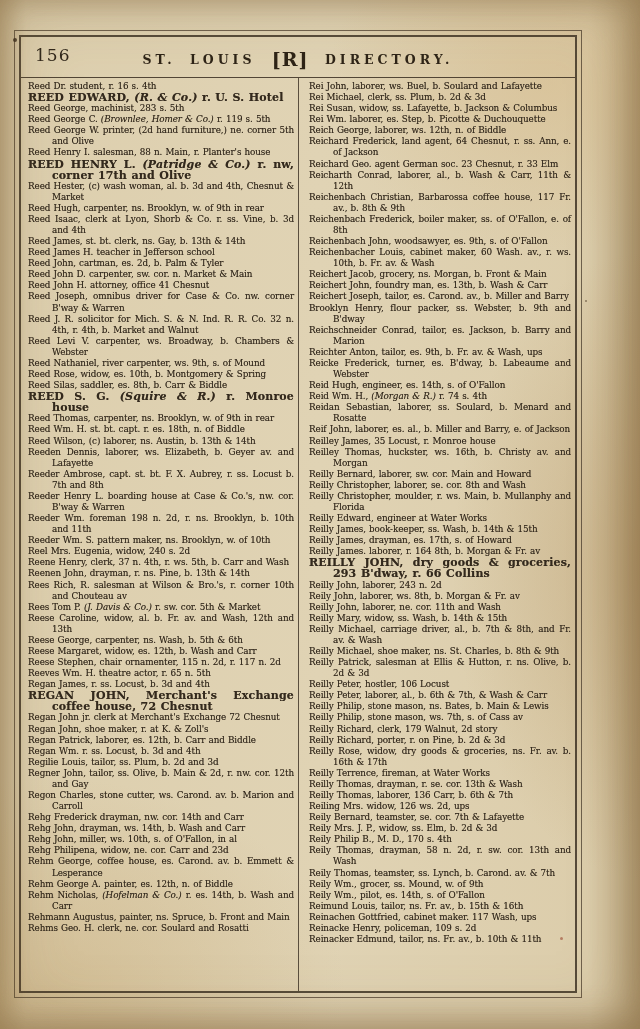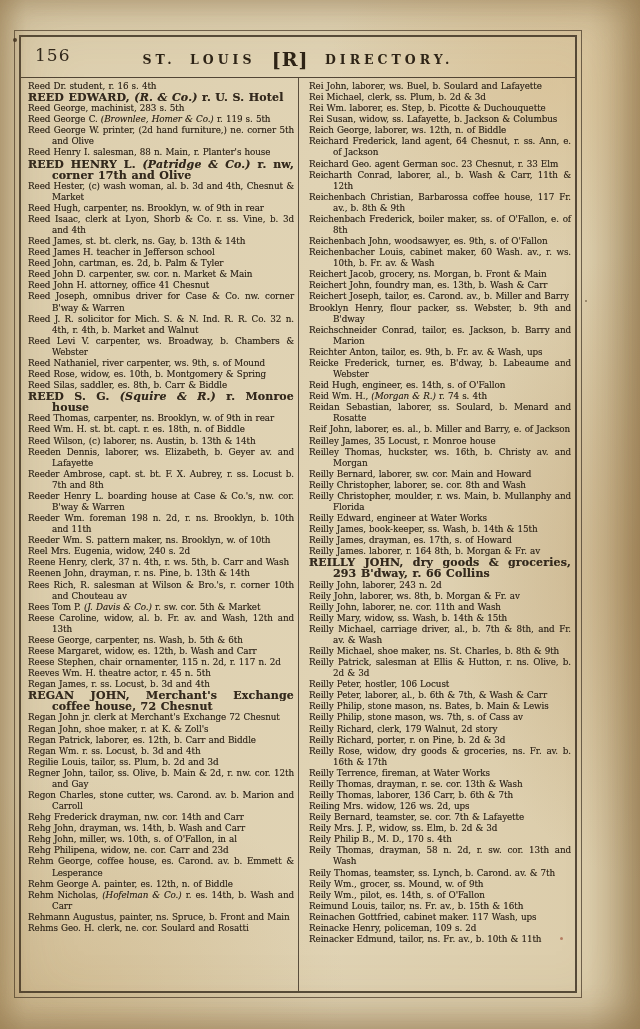--- a/index.html
+++ b/index.html
@@ -148,21 +148,21 @@
             <p class="entry">Reeder Wm. S. pattern maker, ns. Brooklyn, w. of 10th</p>
             <p class="entry">Reel Mrs. Eugenia, widow, 240 s. 2d</p>
             <p class="entry">Reene Henry, clerk, 37 n. 4th, r. ws. 5th, b. Carr and Wash</p>
             <p class="entry">Reenen John, drayman, r. ns. Pine, b. 13th &amp; 14th</p>
             <p class="entry">Rees Rich, R. salesman at Wilson &amp; Bro.'s, r. corner 10th and Chouteau av</p>
             <p class="entry">Rees Tom P. <i>(J. Davis &amp; Co.)</i> r. sw. cor. 5th &amp; Market</p>
             <p class="entry">Reese Caroline, widow, al. b. Fr. av. and Wash, 12th and 13th</p>
             <p class="entry">Reese George, carpenter, ns. Wash, b. 5th &amp; 6th</p>
             <p class="entry">Reese Margaret, widow, es. 12th, b. Wash and Carr</p>
             <p class="entry">Reese Stephen, chair ornamenter, 115 n. 2d, r. 117 n. 2d</p>
-            <p class="entry">Reeves Wm. H. theatre actor, r. 45 n. 5th</p>
+            <p class="entry">Reeves Wm. H. theatre actor, r. 65 n. 5th</p>
             <p class="entry">Regan James, r. ss. Locust, b. 3d and 4th</p>
             <p class="entry caps">REGAN JOHN, Merchant's Exchange coffee house, 72 Chesnut</p>
             <p class="entry">Regan John jr. clerk at Merchant's Exchange 72 Chesnut</p>
             <p class="entry">Regan John, shoe maker, r. at K. &amp; Zoll's</p>
             <p class="entry">Regan Patrick, laborer, es. 12th, b. Carr and Biddle</p>
             <p class="entry">Regan Wm. r. ss. Locust, b. 3d and 4th</p>
             <p class="entry">Regilie Louis, tailor, ss. Plum, b. 2d and 3d</p>
             <p class="entry">Regner John, tailor, ss. Olive, b. Main &amp; 2d, r. nw. cor. 12th and Gay</p>
             <p class="entry">Regon Charles, stone cutter, ws. Carond. av. b. Marion and Carroll</p>
             <p class="entry">Rehg Frederick drayman, nw. cor. 14th and Carr</p>
@@ -171,22 +171,22 @@
             <p class="entry">Rehg Philipena, widow, ne. cor. Carr and 23d</p>
             <p class="entry">Rehm George, coffee house, es. Carond. av. b. Emmett &amp; Lesperance</p>
             <p class="entry">Rehm George A. painter, es. 12th, n. of Biddle</p>
             <p class="entry">Rehm Nicholas, <i>(Hofelman &amp; Co.)</i> r. es. 14th, b. Wash and Carr</p>
             <p class="entry">Rehmann Augustus, painter, ns. Spruce, b. Front and Main</p>
             <p class="entry">Rehms Geo. H. clerk, ne. cor. Soulard and Rosatti</p>
           </div>
         <div class="col right" id="col-right">
             <p class="entry">Rei John, laborer, ws. Buel, b. Soulard and Lafayette</p>
             <p class="entry">Rei Michael, clerk, ss. Plum, b. 2d &amp; 3d</p>
+            <p class="entry">Rei Susan, widow, ss. Lafayette, b. Jackson &amp; Columbus</p>
             <p class="entry">Rei Wm. laborer, es. Step, b. Picotte &amp; Duchouquette</p>
-            <p class="entry">Rei Susan, widow, ss. Lafayette, b. Jackson &amp; Columbus</p>
             <p class="entry">Reich George, laborer, ws. 12th, n. of Biddle</p>
             <p class="entry">Reichard Frederick, land agent, 64 Chesnut, r. ss. Ann, e. of Jackson</p>
             <p class="entry">Reichard Geo. agent German soc. 23 Chesnut, r. 33 Elm</p>
             <p class="entry">Reicharth Conrad, laborer, al., b. Wash &amp; Carr, 11th &amp; 12th</p>
             <p class="entry">Reichenbach Christian, Barbarossa coffee house, 117 Fr. av., b. 8th &amp; 9th</p>
             <p class="entry">Reichenbach Frederick, boiler maker, ss. of O'Fallon, e. of 8th</p>
             <p class="entry">Reichenbach John, woodsawyer, es. 9th, s. of O'Fallon</p>
             <p class="entry">Reichenbacher Louis, cabinet maker, 60 Wash. av., r. ws. 10th, b. Fr. av. &amp; Wash</p>
             <p class="entry">Reichert Jacob, grocery, ns. Morgan, b. Front &amp; Main</p>
             <p class="entry">Reichert John, foundry man, es. 13th, b. Wash &amp; Carr</p>

